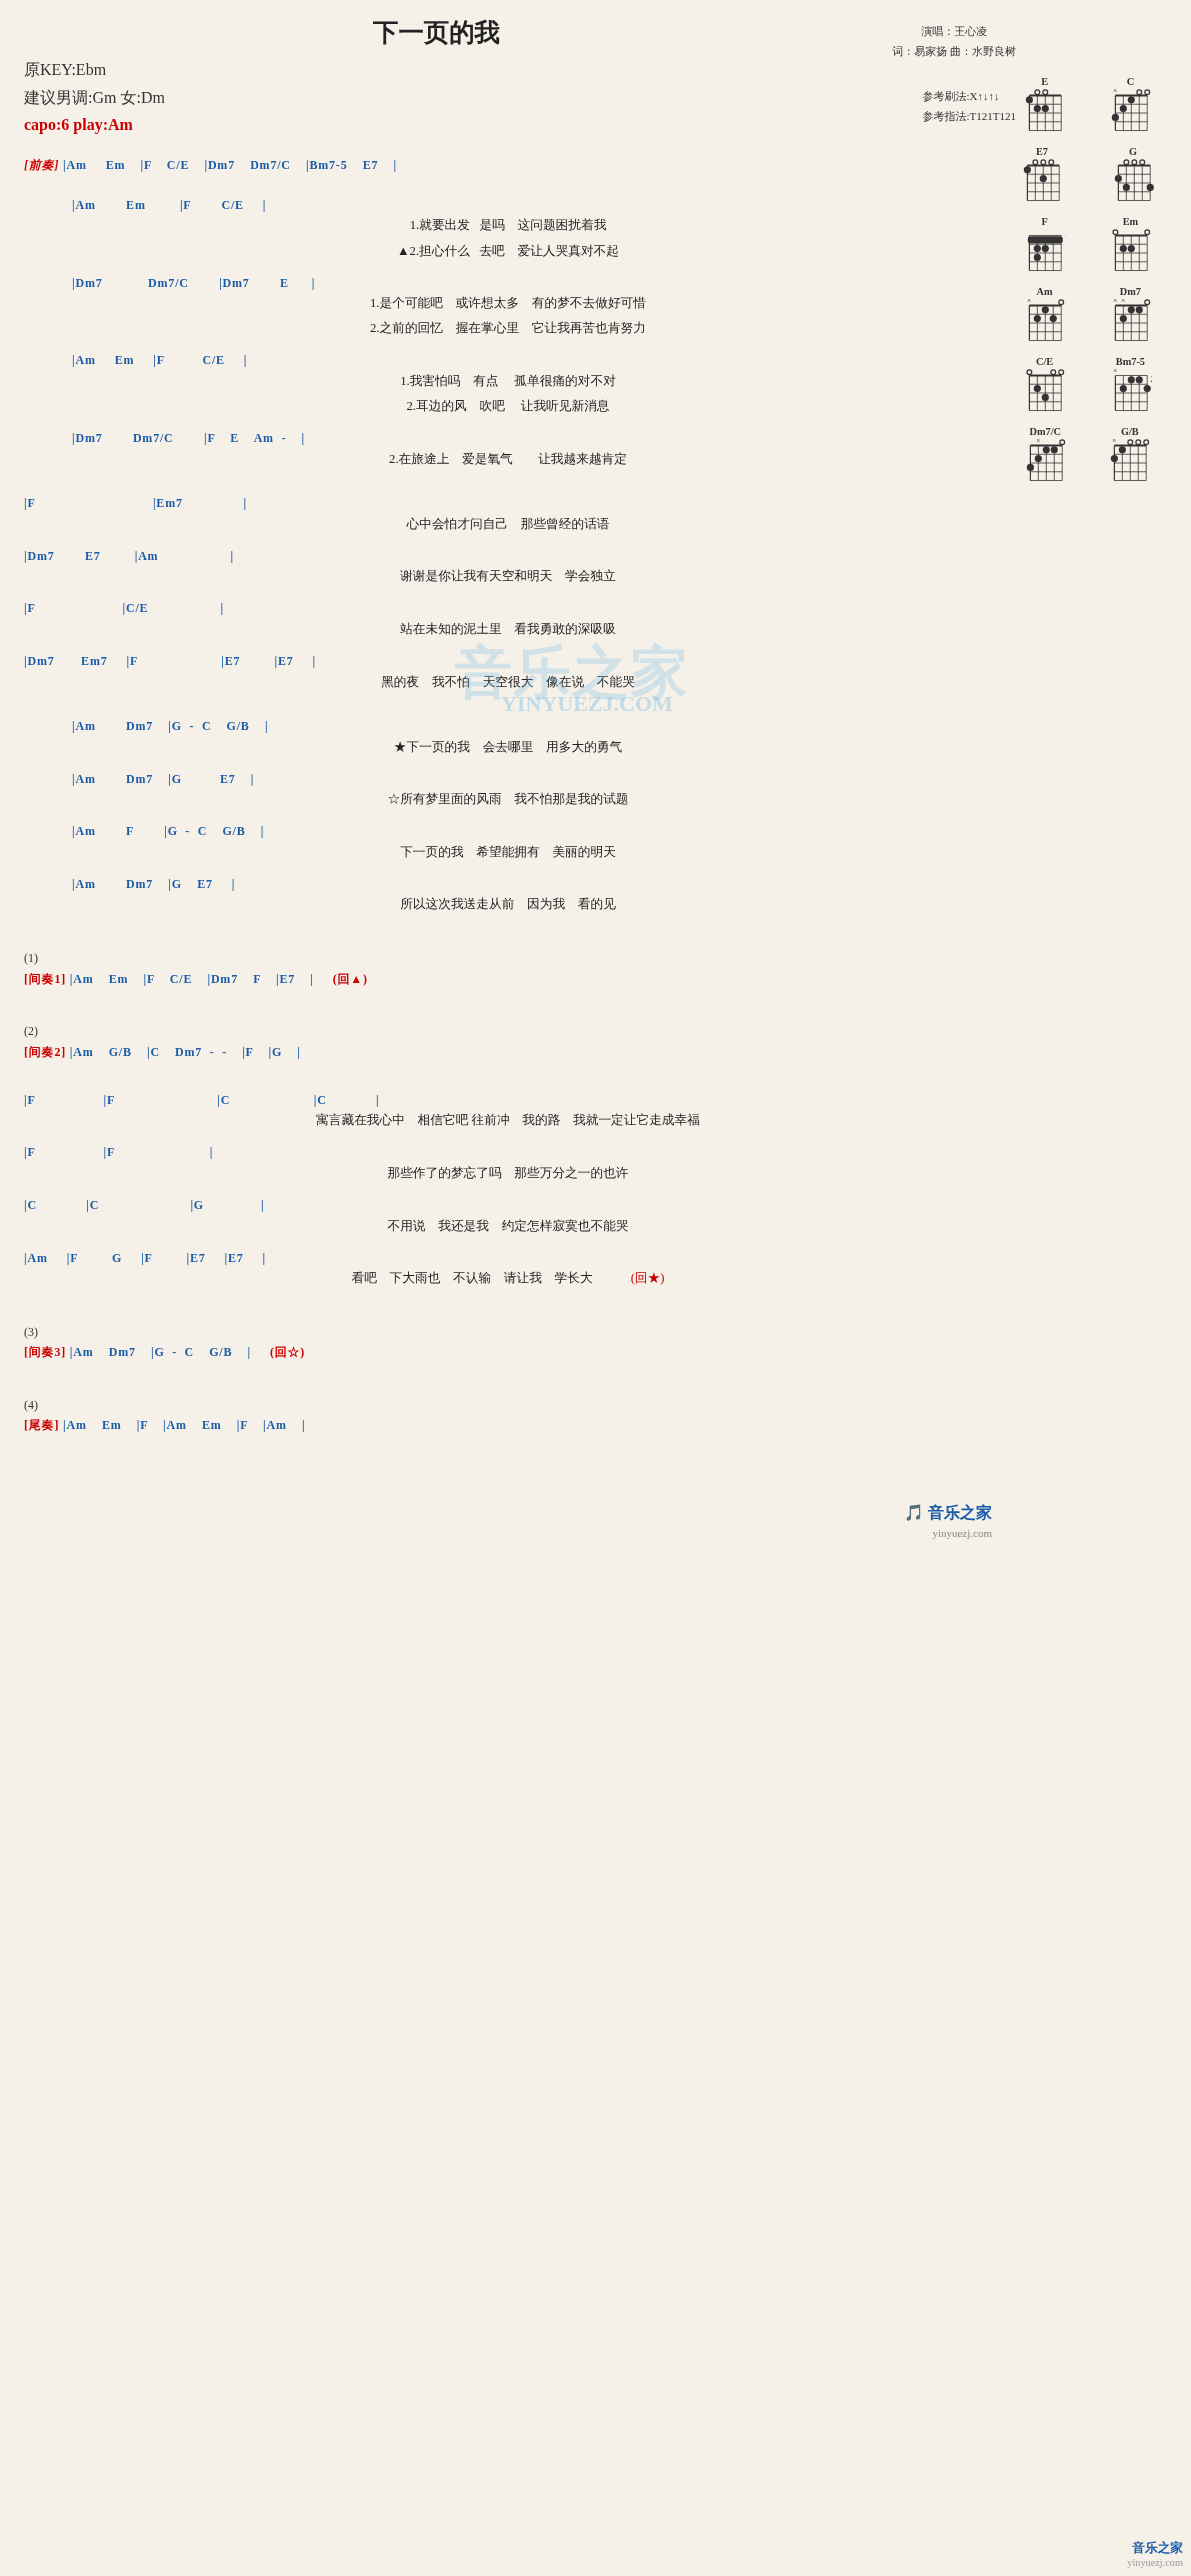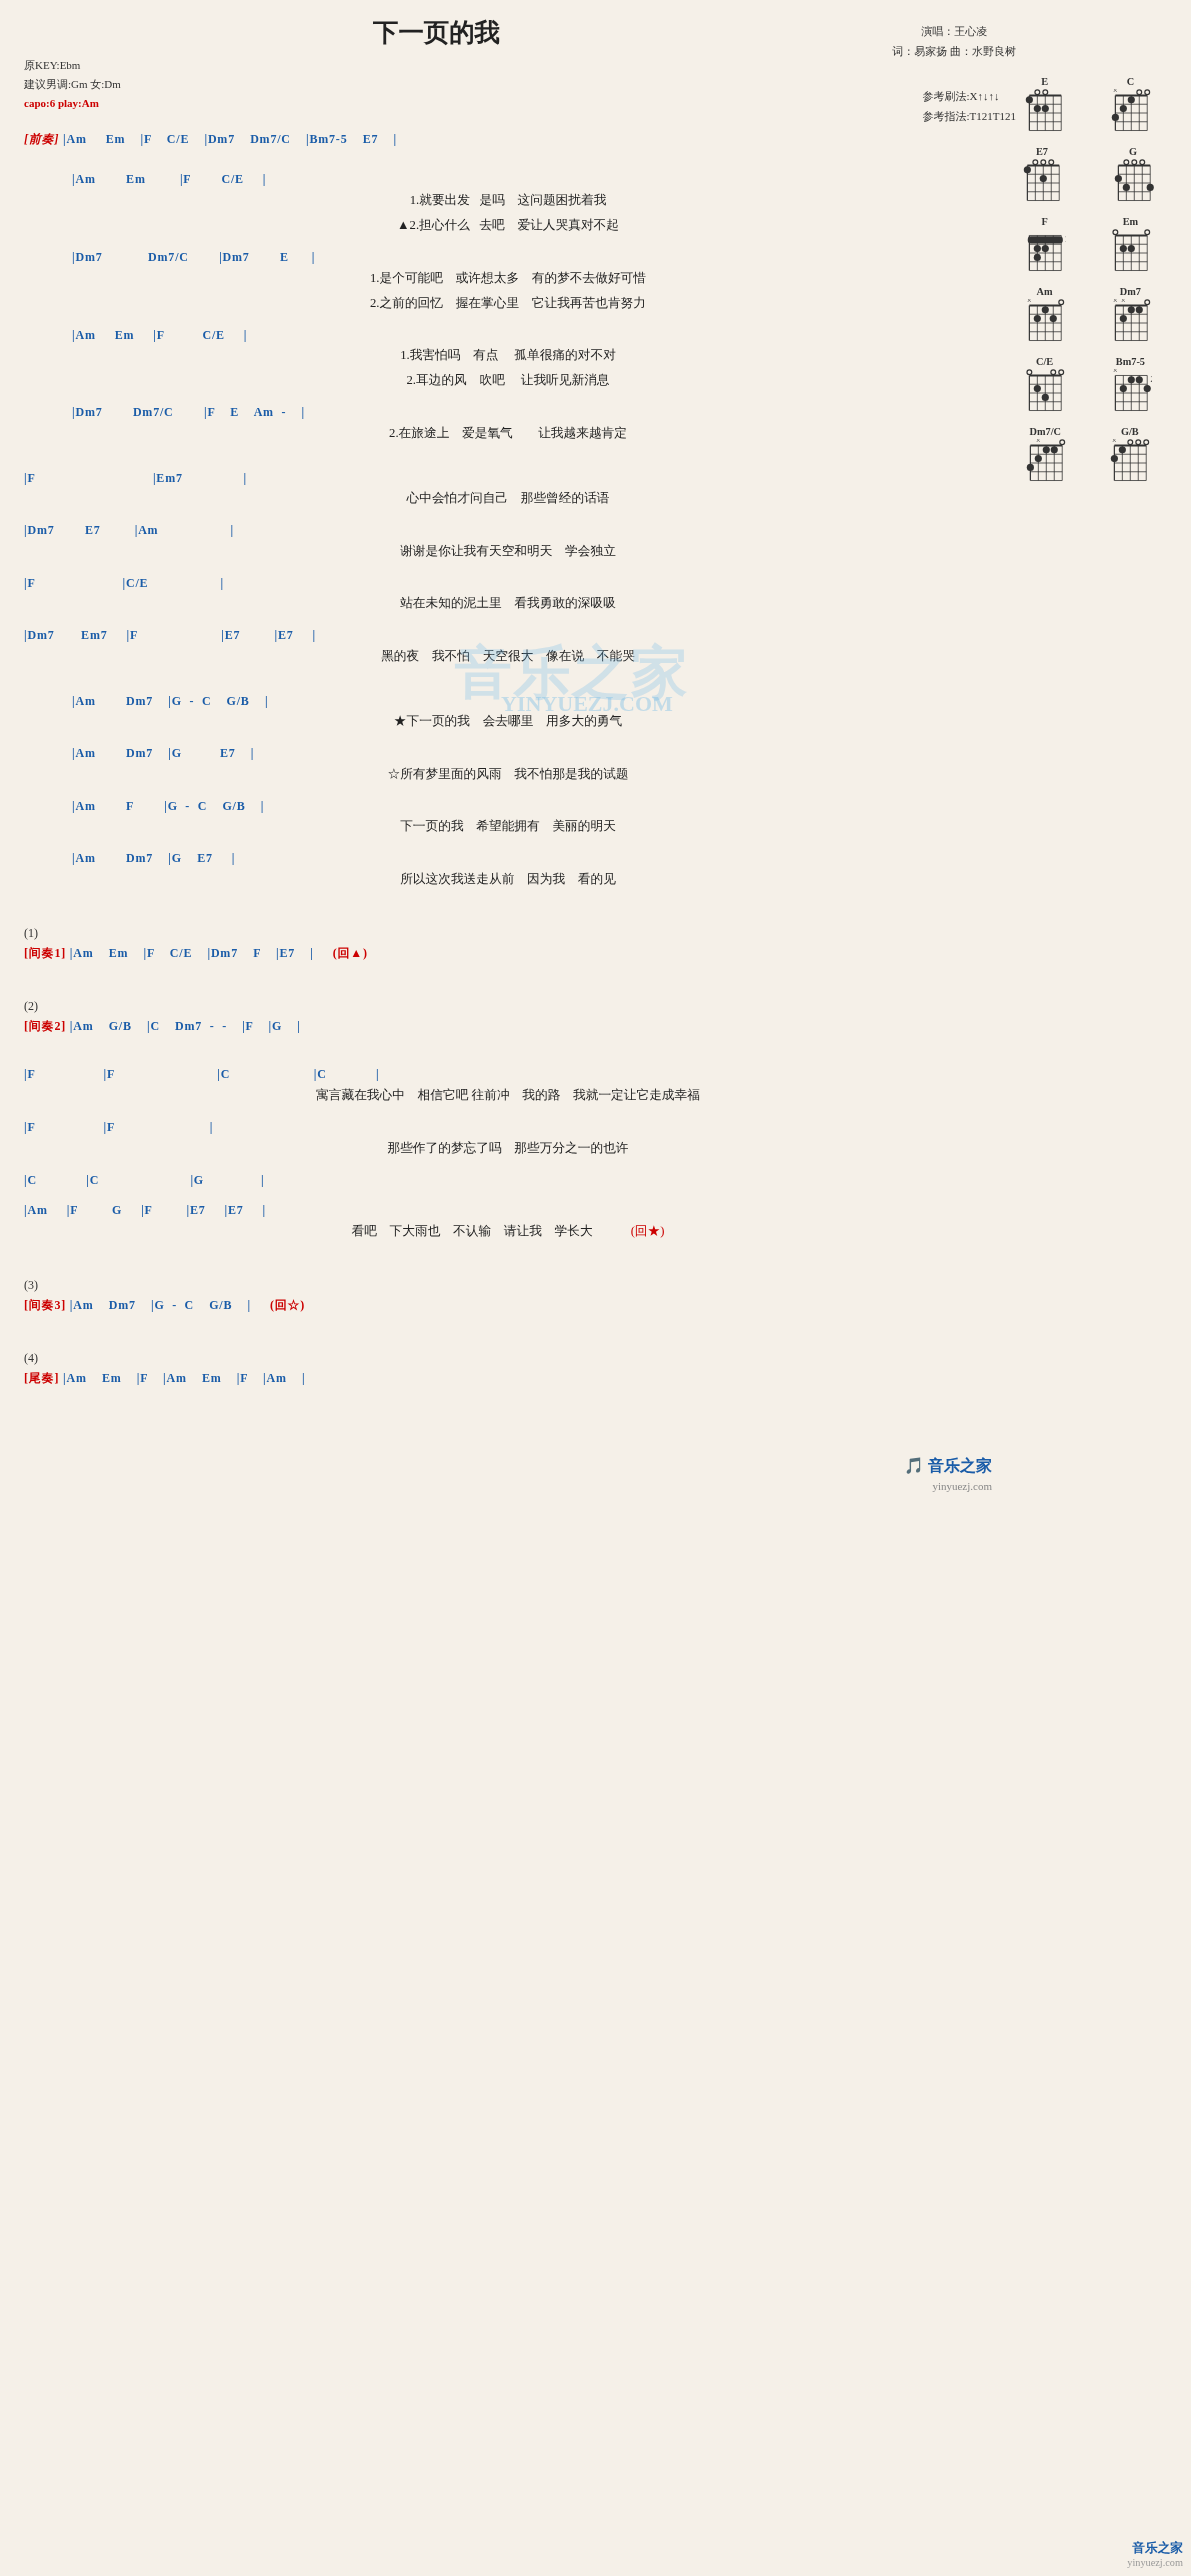--- a/index.html
+++ b/index.html
@@ -26,21 +26,21 @@
     }
     .song-title {
       text-align: center;
       font-size: 25.4px;
       font-weight: bold;
       color: #222;
       margin-bottom: 6.4px;
       padding-right: 143px;
     }
     .meta-left {
-      font-size: 11px;
+      font-size: 16px;
       color: #333;
       line-height: 1.7;
     }
     .meta-left .capo {
       color: #cc0000;
       font-weight: bold;
     }
     .meta-right {
       position: absolute;
       top: 22px;
@@ -260,20 +260,21 @@
       <div class="lyric-line">寓言藏在我心中 &nbsp;&nbsp; 相信它吧 往前冲 &nbsp;&nbsp; 我的路 &nbsp;&nbsp; 我就一定让它走成幸福</div>
     </div>
 
     <div class="section">
       <div class="chord-line">|F &nbsp;&nbsp;&nbsp;&nbsp;&nbsp;&nbsp;&nbsp;&nbsp;&nbsp;&nbsp;&nbsp;&nbsp;&nbsp;&nbsp;&nbsp;&nbsp; |F &nbsp;&nbsp;&nbsp;&nbsp;&nbsp;&nbsp;&nbsp;&nbsp;&nbsp;&nbsp;&nbsp;&nbsp;&nbsp;&nbsp;&nbsp;&nbsp;&nbsp;&nbsp;&nbsp;&nbsp;&nbsp;&nbsp;&nbsp; |</div>
       <div class="lyric-line">那些作了的梦忘了吗 &nbsp;&nbsp; 那些万分之一的也许</div>
     </div>
 
     <div class="section">
       <div class="chord-line">|C &nbsp;&nbsp;&nbsp;&nbsp;&nbsp;&nbsp;&nbsp;&nbsp;&nbsp;&nbsp;&nbsp; |C &nbsp;&nbsp;&nbsp;&nbsp;&nbsp;&nbsp;&nbsp;&nbsp;&nbsp;&nbsp;&nbsp;&nbsp;&nbsp;&nbsp;&nbsp;&nbsp;&nbsp;&nbsp;&nbsp;&nbsp;&nbsp;&nbsp; |G &nbsp;&nbsp;&nbsp;&nbsp;&nbsp;&nbsp;&nbsp;&nbsp;&nbsp;&nbsp;&nbsp;&nbsp;&nbsp; |</div>
+      <div class="lyric-line">不用说 &nbsp;&nbsp; 我还是我 &nbsp;&nbsp; 约定怎样寂寞也不能哭</div>
     </div>
 
     <div class="section">
       <div class="chord-line">|Am &nbsp;&nbsp;&nbsp; |F &nbsp;&nbsp;&nbsp;&nbsp;&nbsp;&nbsp;&nbsp; G &nbsp;&nbsp;&nbsp; |F &nbsp;&nbsp;&nbsp;&nbsp;&nbsp;&nbsp;&nbsp; |E7 &nbsp;&nbsp;&nbsp; |E7 &nbsp;&nbsp;&nbsp; |</div>
       <div class="lyric-line">看吧 &nbsp;&nbsp; 下大雨也 &nbsp;&nbsp; 不认输 &nbsp;&nbsp; 请让我 &nbsp;&nbsp; 学长大 &nbsp;&nbsp;&nbsp;&nbsp;&nbsp;&nbsp;&nbsp;&nbsp;&nbsp;&nbsp; <span style="color:#cc0000;">(回★)</span></div>
     </div>
 
     <div style="height:16px;"></div>
 
     <div class="section">

